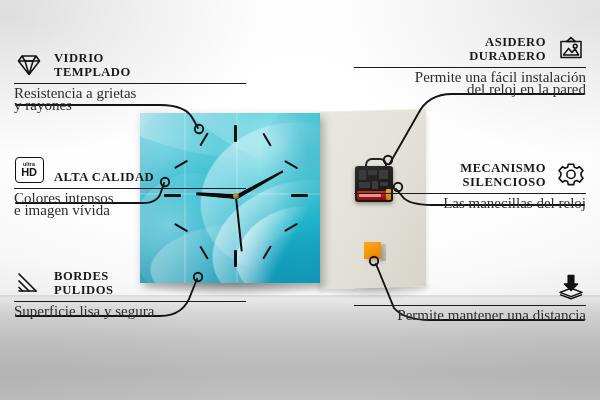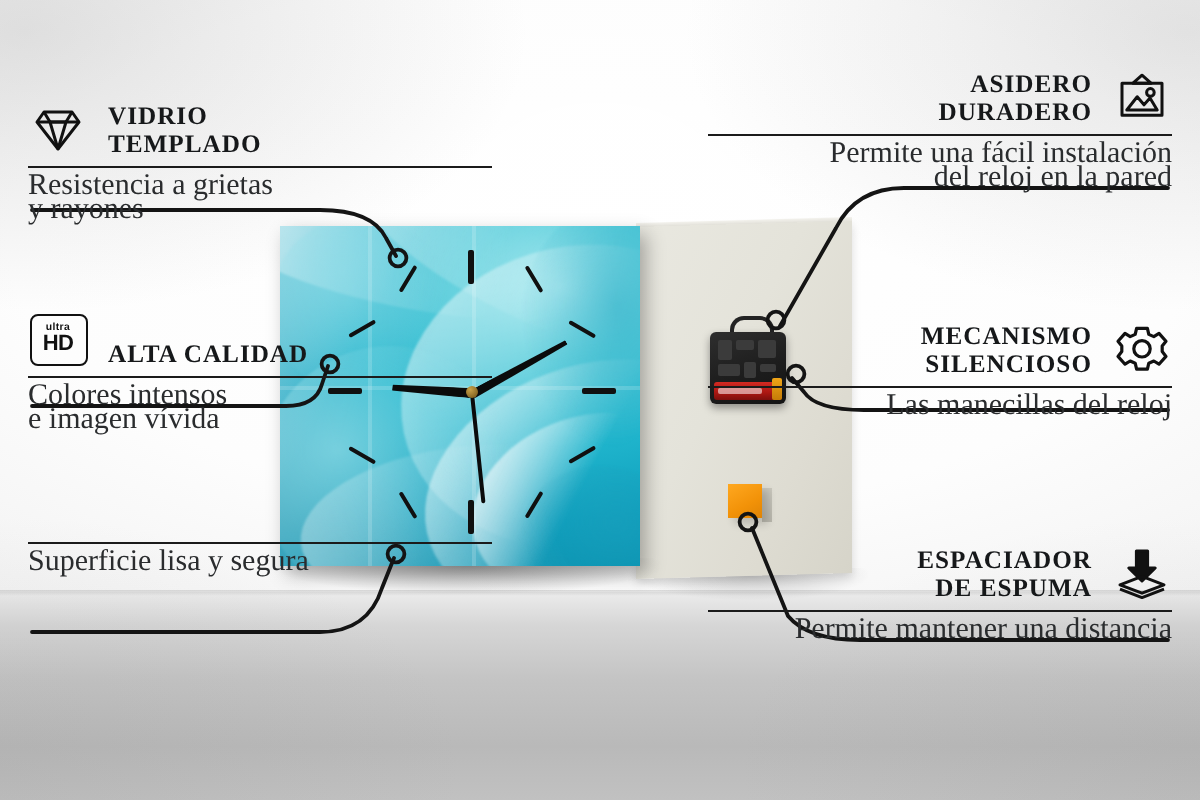--- a/index.html
+++ b/index.html
@@ -434,20 +434,34 @@
       </span>
     </div>
     <div class="f-rule"></div>
     <div class="f-desc">
       <span>Colores intensos</span><br>
       <span>e imagen vívida</span>
     </div>
   </div>
 
   <div class="feature left" style="top:268px;">
+    <div class="f-head">
+      <span class="f-icon">
+        <svg width="28" height="24" viewBox="0 0 28 24" fill="none" stroke="#111" stroke-width="1.7" stroke-linecap="round">
+          <path d="M4 3 L21 20"></path>
+          <path d="M4 10 L14 20"></path>
+          <path d="M4 16.5 L7.5 20"></path>
+          <path d="M21 20 L4 20" stroke-width="1.5"></path>
+        </svg>
+      </span>
+      <span class="f-title">
+        <span>BORDES</span><br>
+        <span>PULIDOS</span>
+      </span>
+    </div>
     <div class="f-rule"></div>
     <div class="f-desc">
       <span>Superficie lisa y segura</span>
     </div>
   </div>
 
   <div class="feature right" style="top:34px;">
     <div class="f-head">
       <span class="f-icon">
         <svg width="30" height="26" viewBox="0 0 30 26" fill="none" stroke="#111" stroke-width="1.5" stroke-linejoin="round">
@@ -493,24 +507,20 @@
 
   <div class="feature right" style="top:272px;">
     <div class="f-head">
       <span class="f-icon">
         <svg width="28" height="26" viewBox="0 0 28 26" fill="none" stroke="#111" stroke-width="1.5" stroke-linejoin="round">
           <path d="M11.2 1.5 L16.8 1.5 L16.8 10 L20.6 10 L14 16.4 L7.4 10 L11.2 10 Z" fill="#111"></path>
           <path d="M14 14.2 L25 18.4 L14 22.6 L3 18.4 Z"></path>
           <path d="M3 20.6 L14 24.8 L25 20.6"></path>
         </svg>
       </span>
-      <span class="f-title">
-        <span>ESPACIADOR</span><br>
-        <span>DE ESPUMA</span>
-      </span>
     </div>
     <div class="f-rule"></div>
     <div class="f-desc">
       <span>Permite mantener una distancia</span><br>
     </div>
   </div>
 
 </div>
 
 </body></html>

